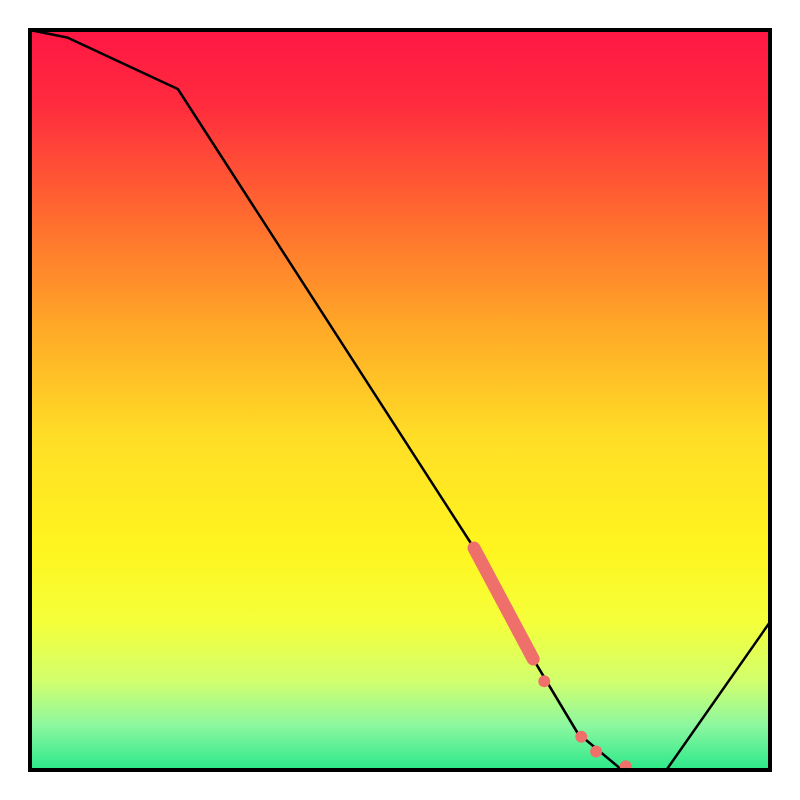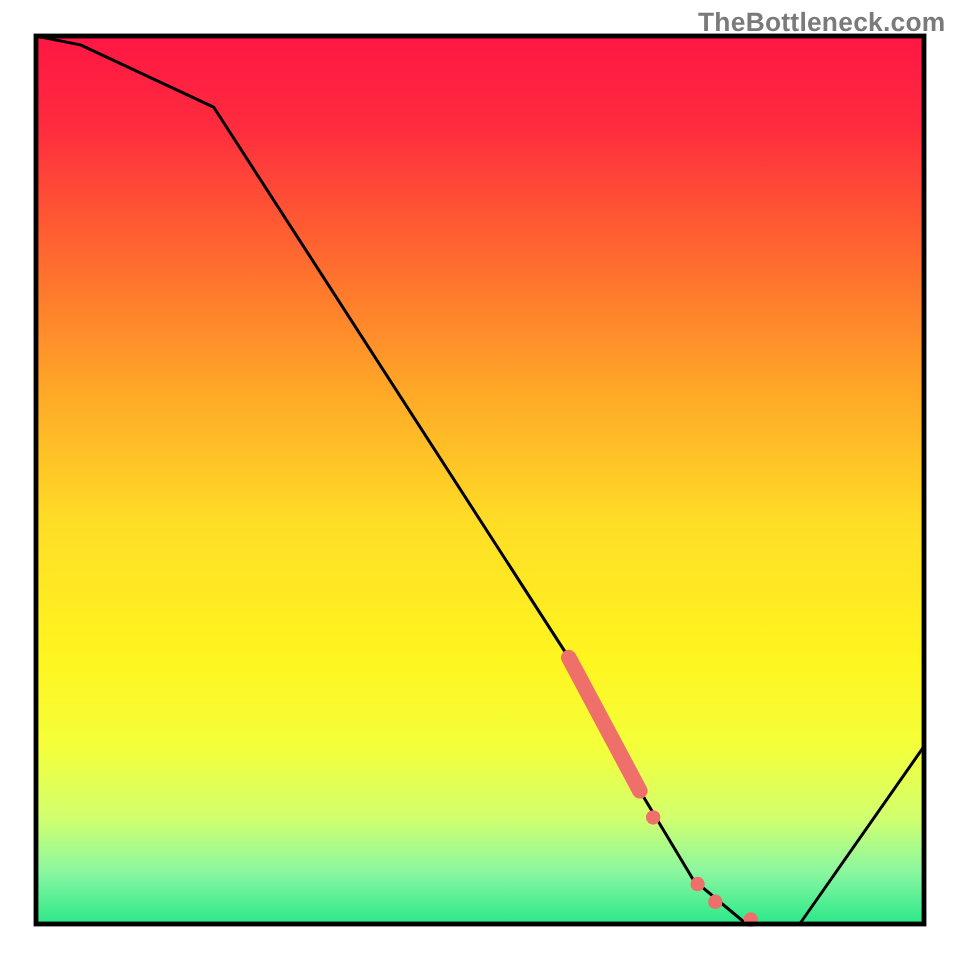--- a/index.html
+++ b/index.html
@@ -24,21 +24,20 @@
     letter-spacing: 0.2px;
   }
   svg {
     display: block;
   }
 </style>
 </head>
 <body>
 
 <div class="chart-container">
-  <div class="watermark">TheBottleneck.com</div>
   <svg id="chart-svg" width="800" height="800" viewBox="0 0 800 800">
     <defs>
       <linearGradient id="bg-grad" x1="0" y1="0" x2="0" y2="1">
           <stop offset="0%" stop-color="#ff1744"></stop>
           <stop offset="10%" stop-color="#ff2b3e"></stop>
           <stop offset="25%" stop-color="#ff6a2f"></stop>
           <stop offset="40%" stop-color="#ffa827"></stop>
           <stop offset="55.00000000000001%" stop-color="#ffde26"></stop>
           <stop offset="70%" stop-color="#fff51f"></stop>
           <stop offset="80%" stop-color="#f4ff3a"></stop>

